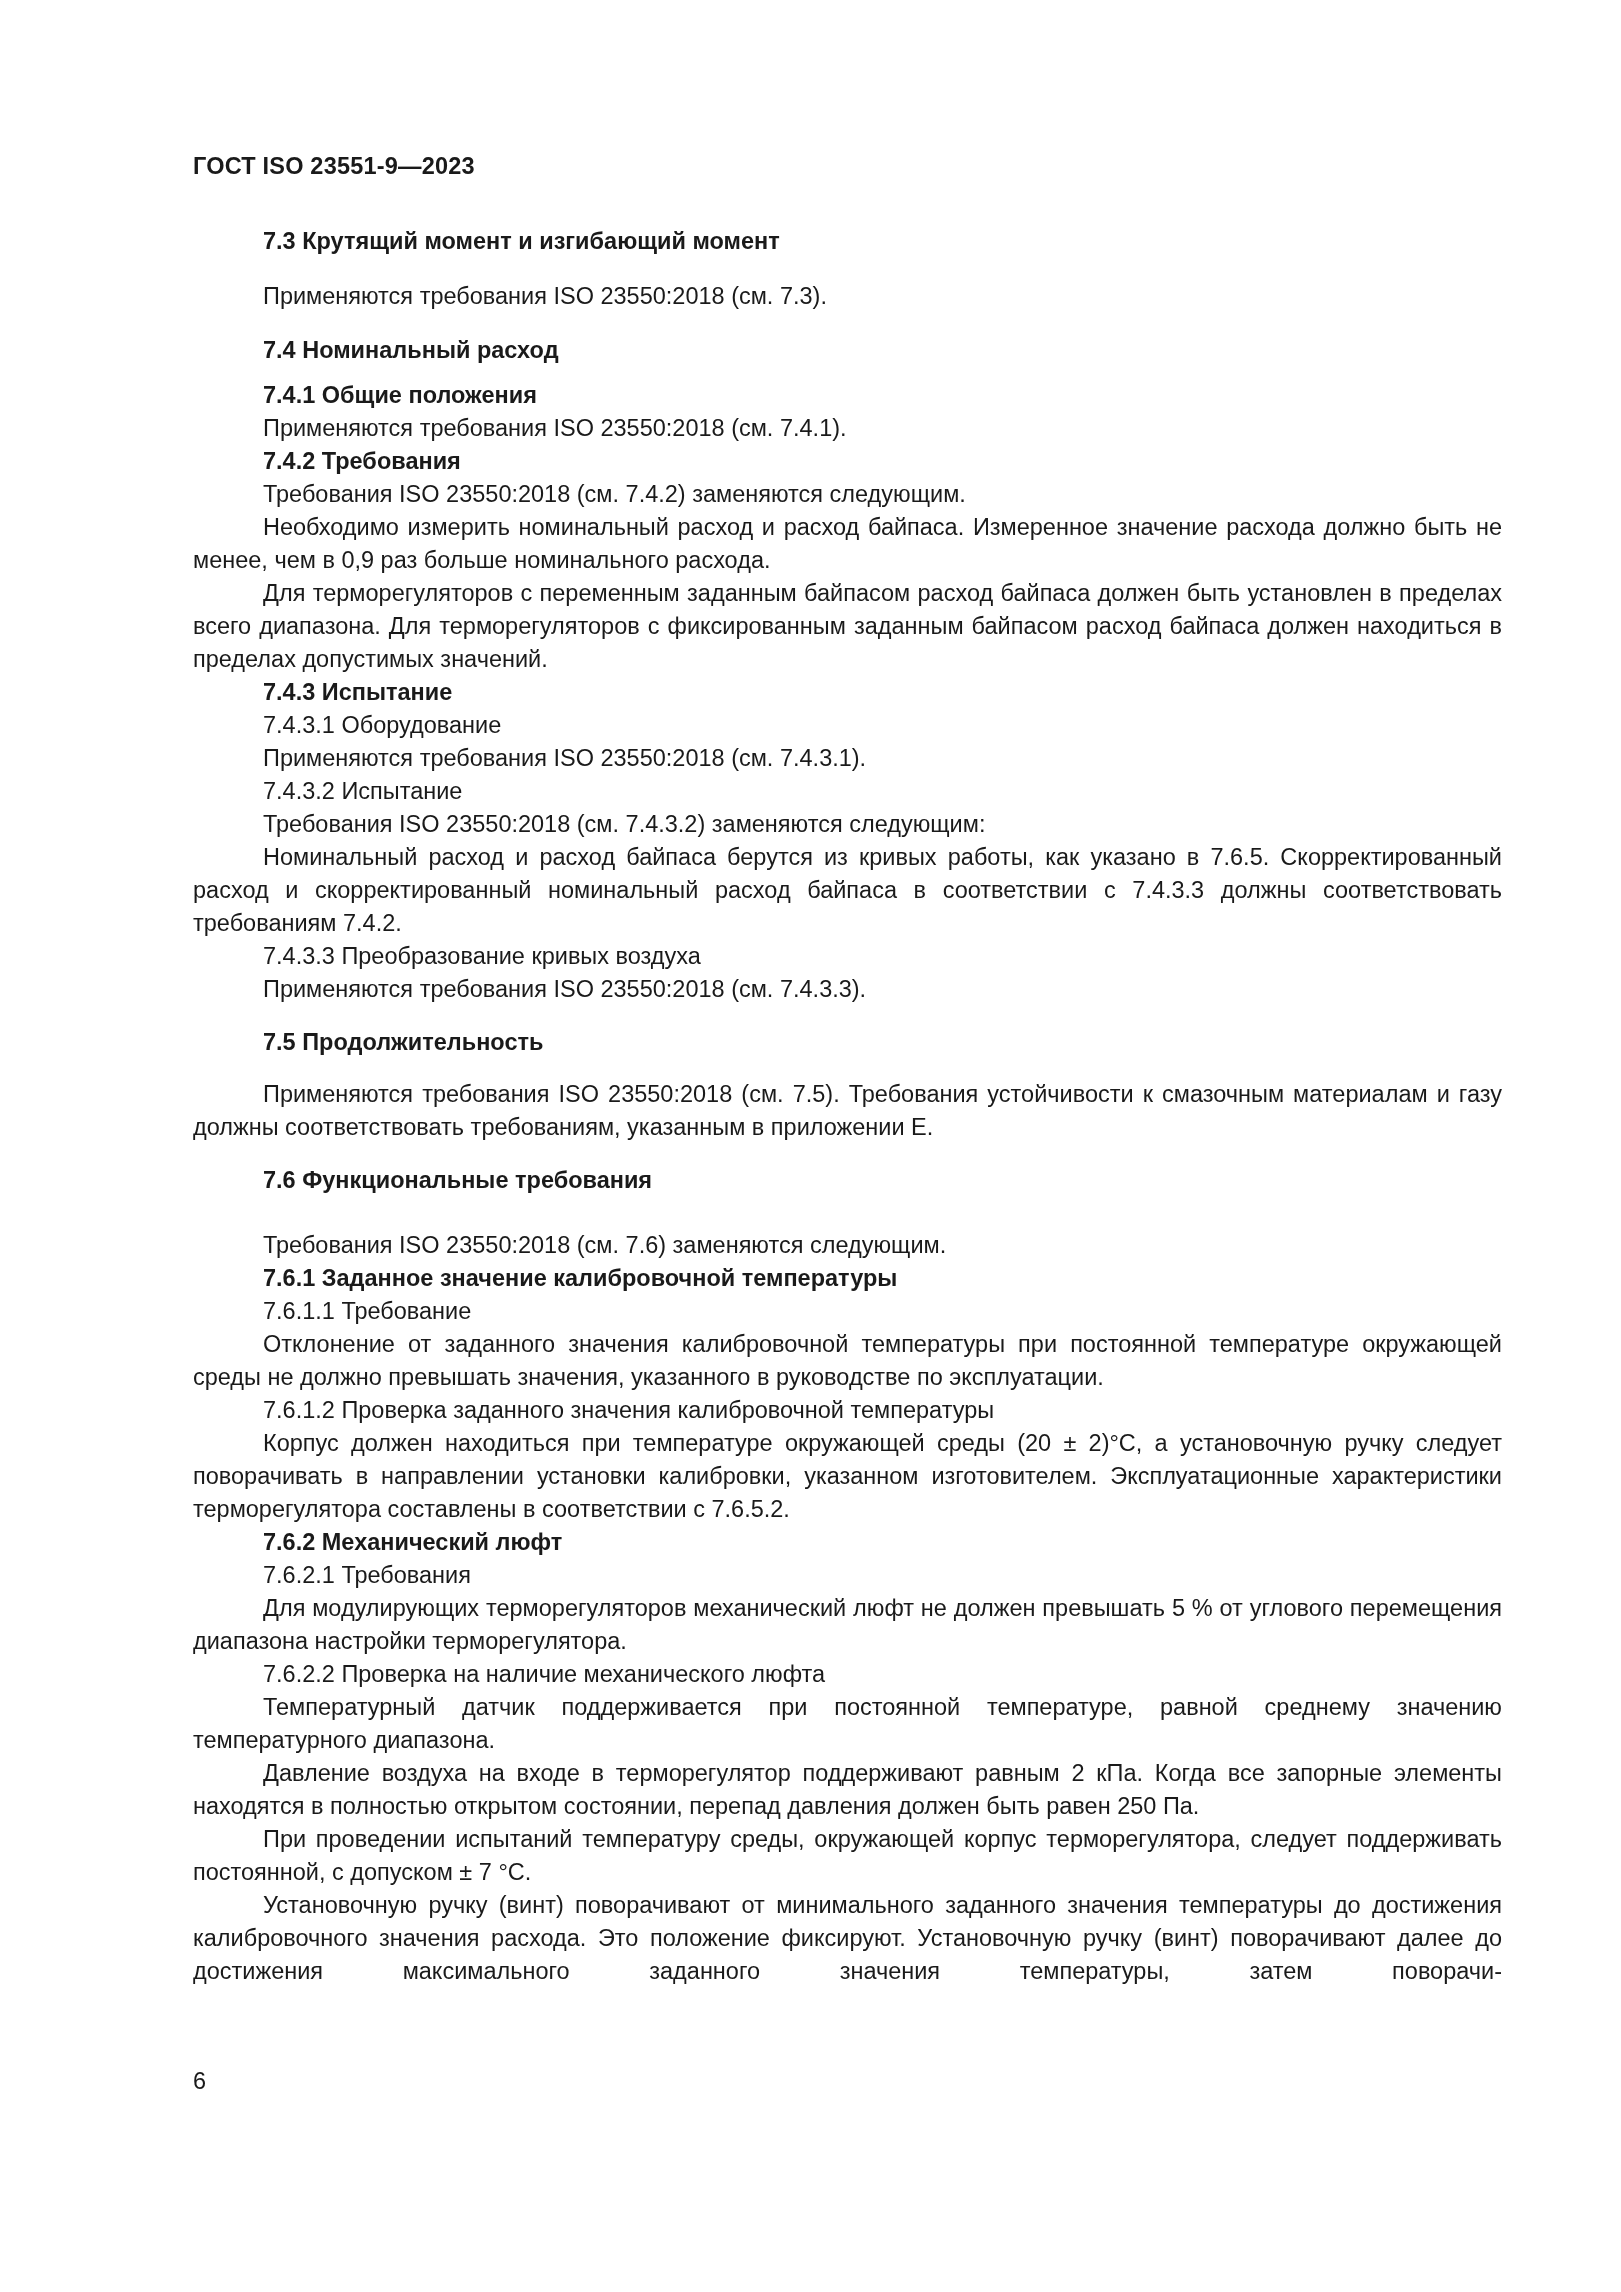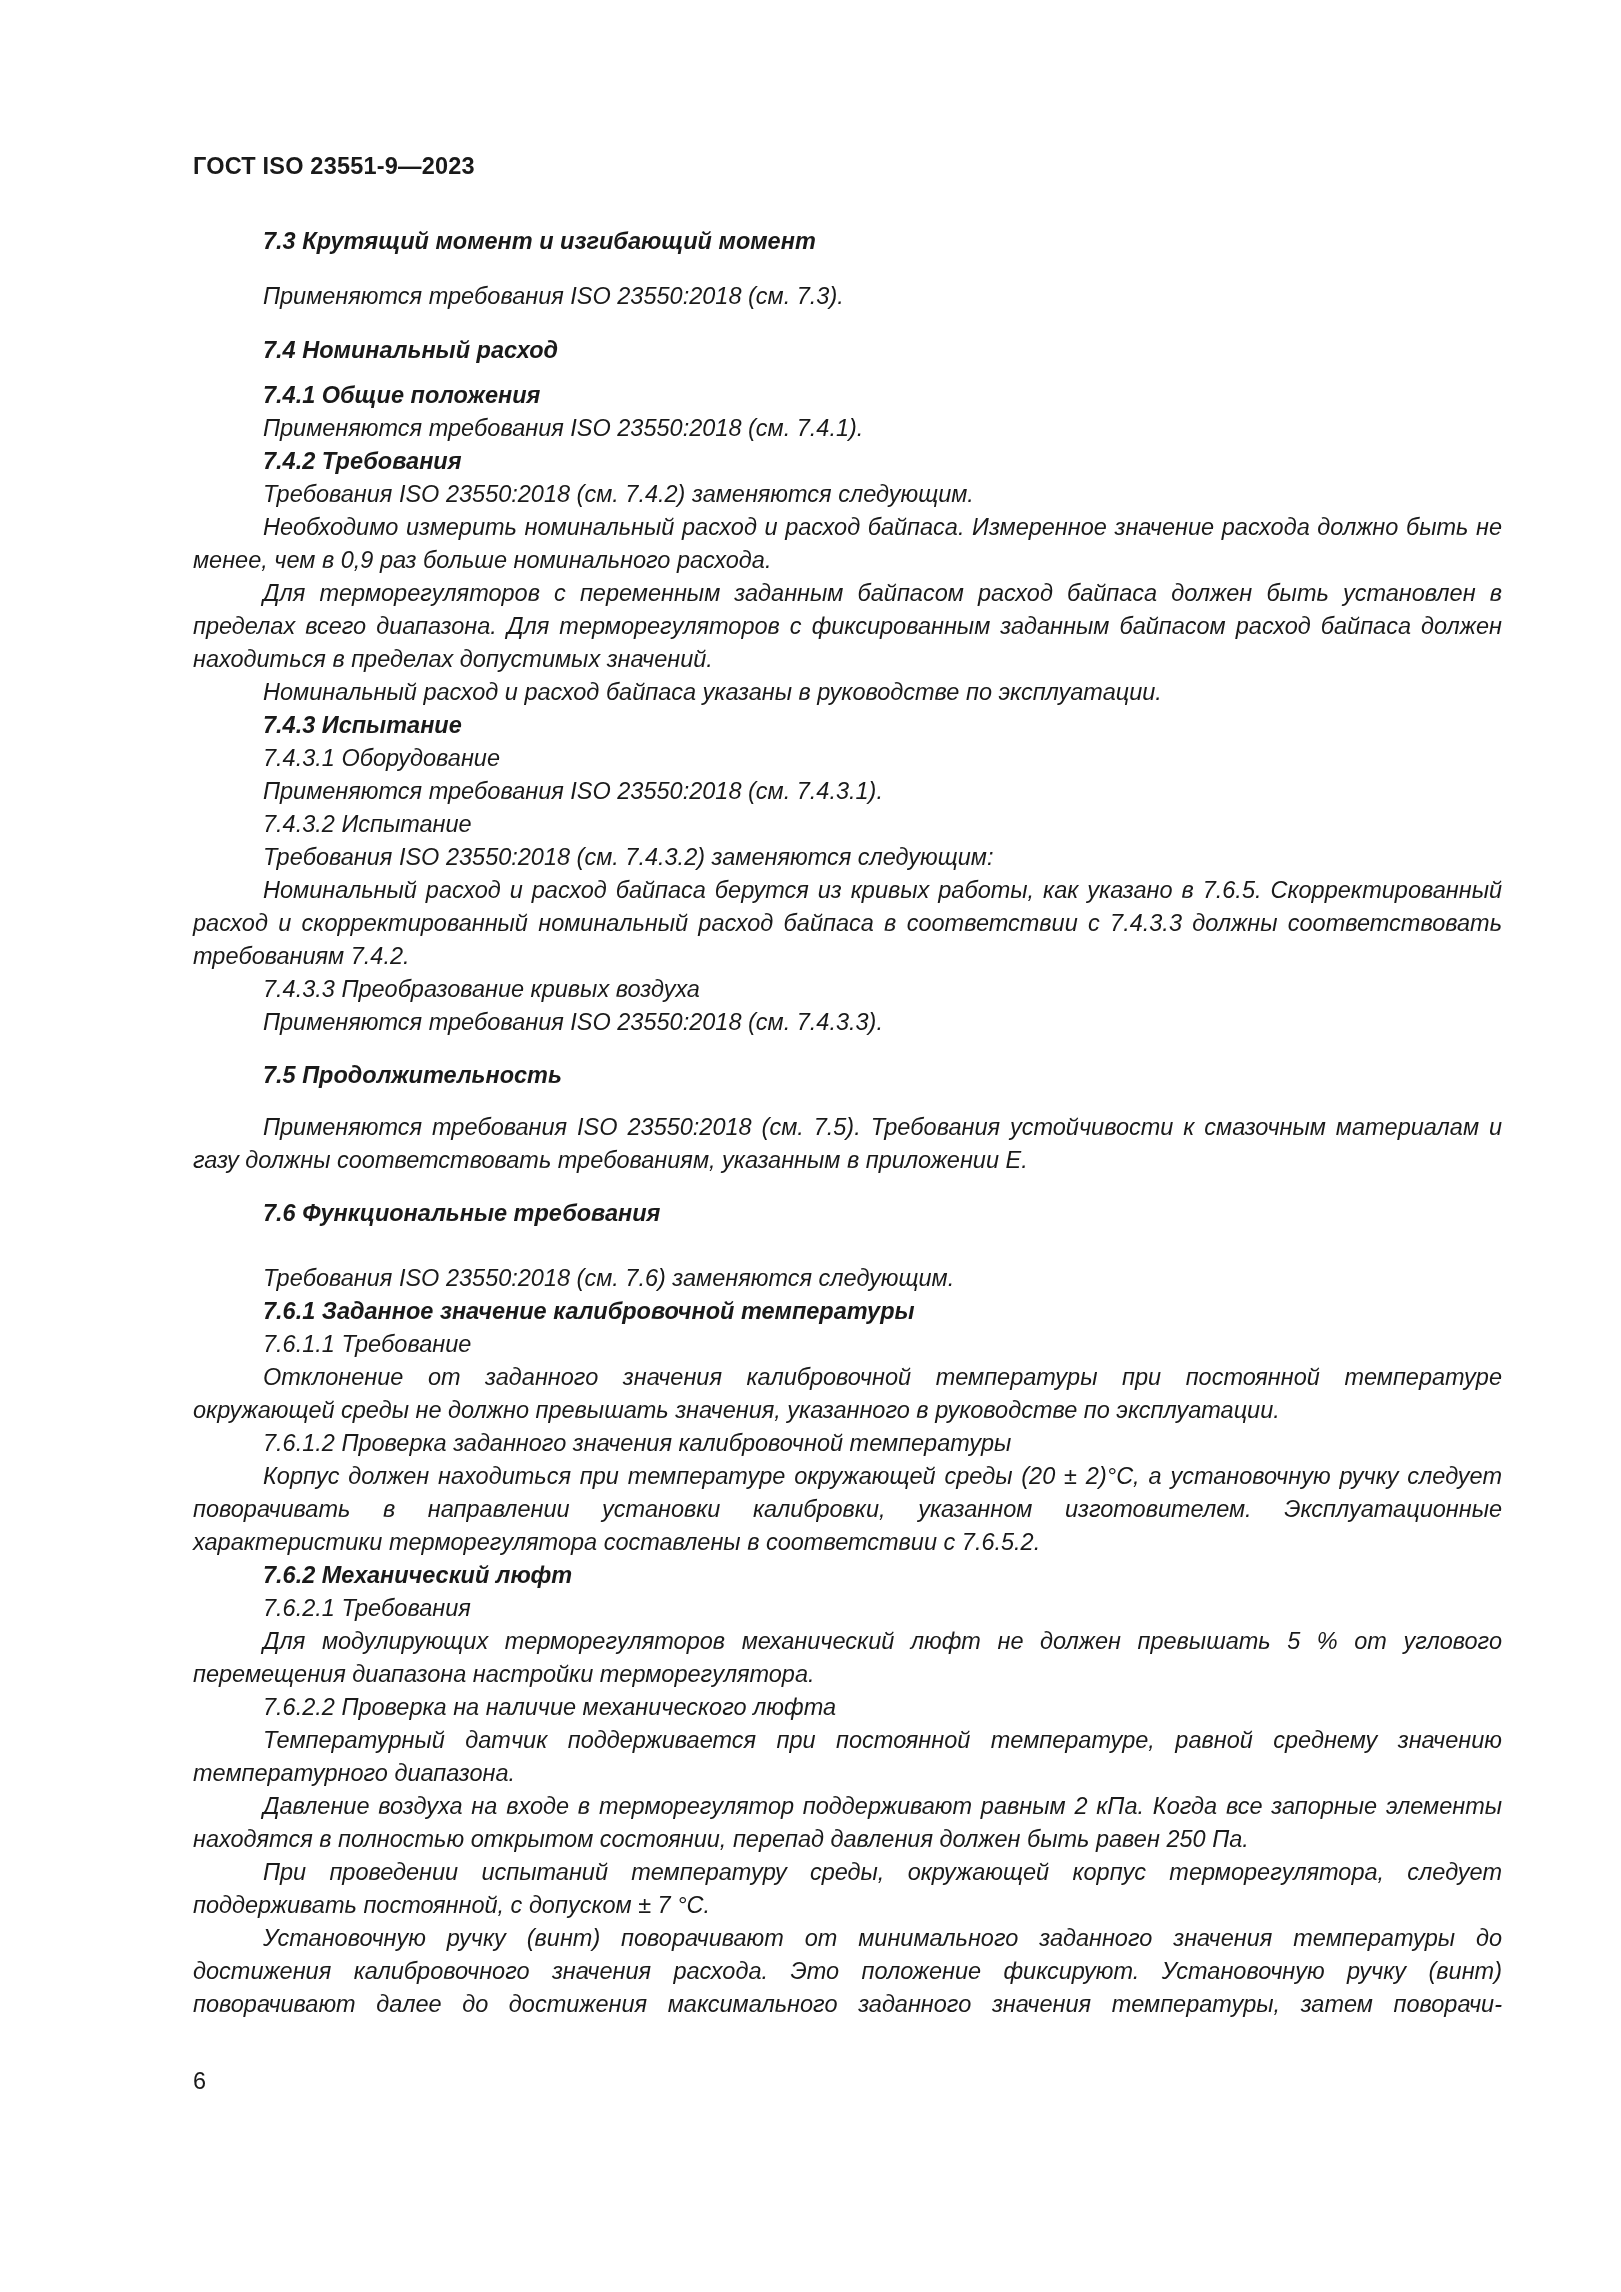--- a/index.html
+++ b/index.html
@@ -1,20 +1,20 @@
 <!DOCTYPE html>
 <html><head>
 <meta charset="utf-8">
 <style>
   html, body { margin: 0; padding: 0; background: #ffffff; }
   body { width: 1621px; height: 2293px; position: relative; overflow: hidden;
          font-family: "Liberation Sans", sans-serif; color: #1a1a1a; }
   .page-header { position: absolute; left: 193px; top: 153px; font-size: 23.5px; font-weight: bold; letter-spacing: 0.2px; }
   .content { position: absolute; left: 193px; top: 225px; width: 1309px; font-size: 23.5px; line-height: 33px; }
-  .content p { margin: 0; text-align: justify; text-indent: 70px; font-style: italic; }
+  .content p { margin: 0; text-align: justify; text-indent: 70px; }
   .h2 { font-weight: bold; text-indent: 70px; margin: 0; }
   .h3 { font-weight: bold; text-indent: 70px; margin: 0; }
   .h4 { text-indent: 70px; margin: 0; }
   .gap-before-lg { margin-top: 21.6px !important; }
   .page-number { position: absolute; left: 193px; top: 2068px; font-size: 23.5px; }
 </style>
 </head>
 <body>
 
 <div class="page-header">ГОСТ ISO 23551-9—2023</div>
@@ -23,21 +23,20 @@
   <p class="h2">7.3  Крутящий момент и изгибающий момент</p>
   <p class="gap-before-lg" style="margin-top:11.8px">Применяются требования ISO 23550:2018 (см. 7.3).</p>
 
   <p class="h2 gap-before-lg" style="margin-top:19.6px;margin-bottom:11.8px">7.4  Номинальный расход</p>
   <p class="h3">7.4.1  Общие положения</p>
   <p>Применяются требования ISO 23550:2018 (см. 7.4.1).</p>
   <p class="h3">7.4.2  Требования</p>
   <p>Требования ISO 23550:2018 (см. 7.4.2) заменяются следующим.</p>
   <p>Необходимо измерить номинальный расход и расход байпаса. Измеренное значение расхода должно быть не менее, чем в 0,9 раз больше номинального расхода.</p>
   <p>Для терморегуляторов с переменным заданным байпасом расход байпаса должен быть установлен в пределах всего диапазона. Для терморегуляторов с фиксированным заданным байпасом расход байпаса должен находиться в пределах допустимых значений.</p>
-  <p>Номинальный расход и расход байпаса указаны в руководстве по эксплуатации.</p>
   <p class="h3">7.4.3  Испытание</p>
   <p class="h4">7.4.3.1  Оборудование</p>
   <p>Применяются требования ISO 23550:2018 (см. 7.4.3.1).</p>
   <p class="h4">7.4.3.2  Испытание</p>
   <p>Требования ISO 23550:2018 (см. 7.4.3.2) заменяются следующим:</p>
   <p>Номинальный расход и расход байпаса берутся из кривых работы, как указано в 7.6.5. Скорректированный расход и скорректированный номинальный расход байпаса в соответствии с 7.4.3.3 должны соответствовать требованиям 7.4.2.</p>
   <p class="h4">7.4.3.3  Преобразование кривых воздуха</p>
   <p>Применяются требования ISO 23550:2018 (см. 7.4.3.3).</p>
 
   <p class="h2" style="margin-top:19.6px;margin-bottom:19.6px">7.5  Продолжительность</p>

